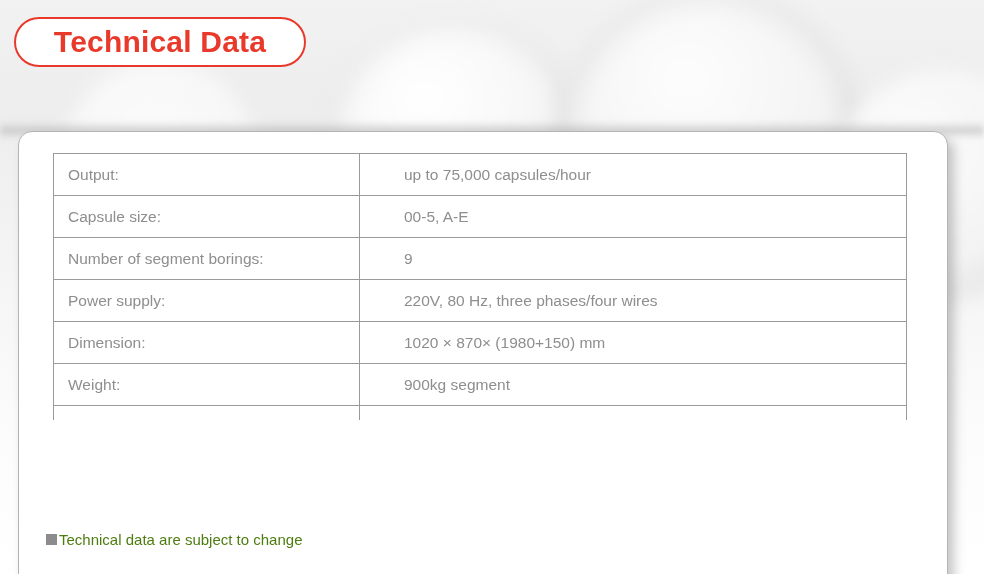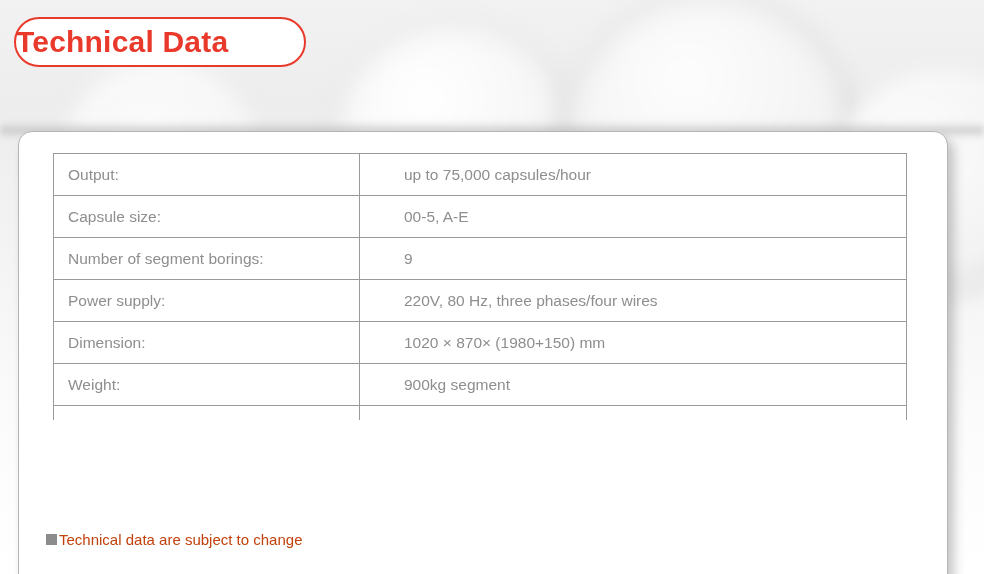--- a/index.html
+++ b/index.html
@@ -76,21 +76,21 @@
     left: 14px;
     top: 17px;
     width: 292px;
     height: 50px;
     box-sizing: border-box;
     border: 2px solid #e8392b;
     border-radius: 26px;
     background: #ffffff;
     display: flex;
     align-items: center;
-    justify-content: flex-start;
+    justify-content: center;
   }
   #title-badge .title-text {
     color: #e8392b;
     font-size: 30px;
     font-weight: bold;
     letter-spacing: .2px;
     white-space: nowrap;
   }
 
   
@@ -144,21 +144,21 @@
     gap: 0px;
   }
   #footer-note .bullet-square {
     width: 11px;
     height: 11px;
     background: #8c8c8c;
     display: inline-block;
     margin-right: 2px;
   }
   #footer-note .note-text {
-    color: #c2410c;
+    color: #4d7c0f;
     font-size: 15px;
   }
 </style>
 </head>
 <body>
 
 <div id="backdrop">
   <div class="blob blob-a"></div>
   <div class="blob blob-b"></div>
   <div class="blob blob-c"></div>

